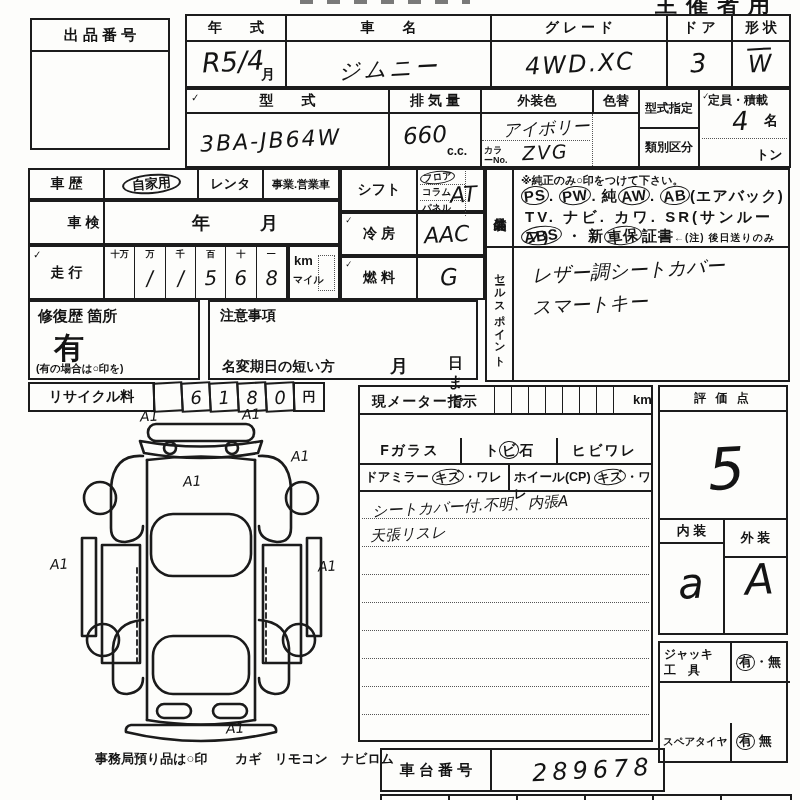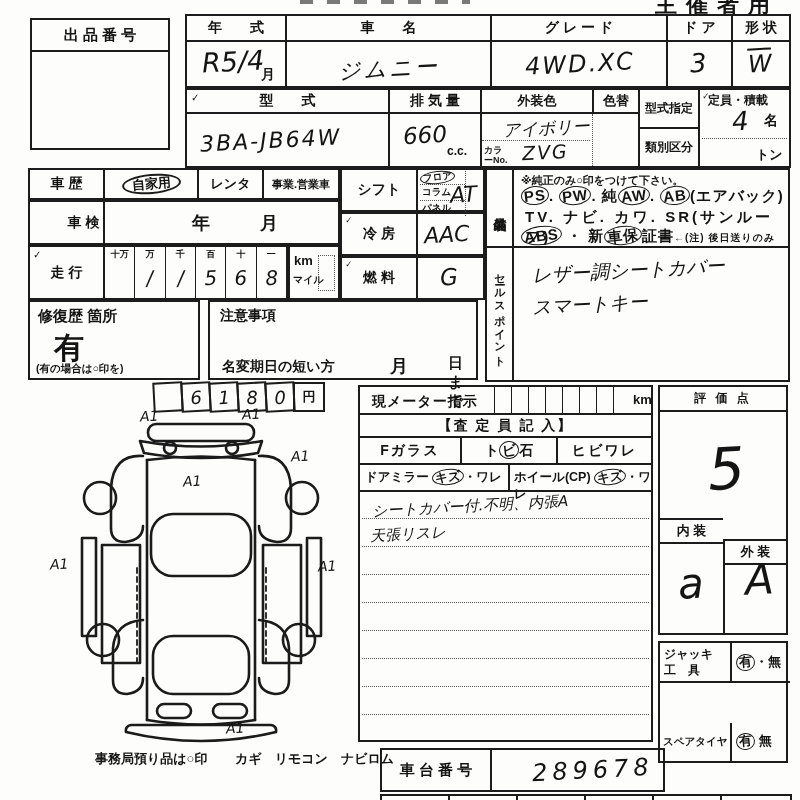--- a/index.html
+++ b/index.html
@@ -183,20 +183,21 @@
   </div>
 
   <div class="b" style="left:485px;top:246px;width:305px;height:136px;">
     <div class="abs cc" style="left:0;top:0;width:27px;height:132px;border-right:2px solid #1c1c1c;">
       <span class="vlabel" style="font-size:11px;letter-spacing:1px;">セールスポイント</span>
     </div>
     <div class="abs hw" style="left:45px;top:10px;font-size:19px;">レザー調シートカバー</div>
     <div class="abs hw" style="left:45px;top:44px;font-size:19px;">スマートキー</div>
   </div>
 
+  <div class="b lbl cc" style="left:28px;top:382px;width:127px;height:30px;font-size:14px;">リサイクル料</div>
   <div class="b hw cc" style="left:153px;top:382px;width:30px;height:30px;font-size:18px;"></div>
   <div class="b hw cc" style="left:181px;top:382px;width:30px;height:30px;font-size:18px;">6</div>
   <div class="b hw cc" style="left:209px;top:382px;width:30px;height:30px;font-size:18px;">1</div>
   <div class="b hw cc" style="left:237px;top:382px;width:30px;height:30px;font-size:18px;">8</div>
   <div class="b hw cc" style="left:265px;top:382px;width:30px;height:30px;font-size:18px;">0</div>
   <div class="b lbl cc" style="left:293px;top:382px;width:32px;height:30px;font-size:13px;">円</div>
 
   <svg class="abs" style="left:45px;top:418px;" width="315" height="330" viewBox="0 0 315 330" fill="none" stroke="#1b1b1b" stroke-width="2.6" stroke-linecap="round" stroke-linejoin="round">
 
     <rect x="103" y="6" width="106" height="17" rx="8"></rect>
@@ -255,21 +256,20 @@
       <div class="abs" style="left:151px;top:0;width:17px;height:26px;border-left:1.5px solid #1c1c1c;"></div>
       <div class="abs" style="left:168px;top:0;width:17px;height:26px;border-left:1.5px solid #1c1c1c;"></div>
       <div class="abs" style="left:185px;top:0;width:17px;height:26px;border-left:1.5px solid #1c1c1c;"></div>
       <div class="abs" style="left:202px;top:0;width:17px;height:26px;border-left:1.5px solid #1c1c1c;"></div>
       <div class="abs" style="left:219px;top:0;width:17px;height:26px;border-left:1.5px solid #1c1c1c;"></div>
       <div class="abs" style="left:236px;top:0;width:17px;height:26px;border-left:1.5px solid #1c1c1c;"></div>
       <div class="abs" style="left:253px;top:0;width:17px;height:26px;border-left:1.5px solid #1c1c1c;"></div>
       <span class="abs lbl" style="left:273px;top:5px;font-size:13px;">km</span>
     </div>
 
-    <div class="abs lbl cc" style="left:0;top:28px;width:291px;height:23px;border-bottom:2px solid #1c1c1c;font-size:14px;letter-spacing:2px;">【査 定 員 記 入】</div>
 
     <div class="abs" style="left:0;top:51px;width:291px;height:27px;border-bottom:2px solid #1c1c1c;">
       <div class="abs lbl cc" style="left:0;top:0;width:102px;height:25px;border-right:2px solid #1c1c1c;font-size:14px;letter-spacing:2px;">Fガラス</div>
       <div class="abs lbl cc" style="left:102px;top:0;width:96px;height:25px;border-right:2px solid #1c1c1c;font-size:14px;">
         <span>ト</span>
           <span class="circ-s">ビ</span>
           <span>石</span>
       </div>
       <div class="abs lbl cc" style="left:198px;top:0;width:93px;height:25px;font-size:14px;letter-spacing:2px;">ヒビワレ</div>
     </div>
@@ -293,21 +293,21 @@
     <div class="dotline" style="left:2px;top:243px;width:287px;"></div>
     <div class="dotline" style="left:2px;top:271px;width:287px;"></div>
     <div class="dotline" style="left:2px;top:299px;width:287px;"></div>
     <div class="dotline" style="left:2px;top:327px;width:287px;"></div>
   </div>
 
   <div class="b" style="left:658px;top:385px;width:130px;height:250px;">
     <div class="abs lbl cc" style="left:0;top:0;width:126px;height:25px;border-bottom:2px solid #1c1c1c;font-size:12px;letter-spacing:3px;">評 価 点</div>
     <div class="abs hw" style="left:48px;top:48px;font-size:58px;">5</div>
     <div class="abs lbl cc" style="left:0;top:131px;width:63px;height:26px;border-top:2px solid #1c1c1c;border-bottom:2px solid #1c1c1c;font-size:13px;text-align:center;">内 装</div>
-    <div class="abs lbl cc" style="left:63px;top:131px;width:63px;height:26px;border-top:2px solid #1c1c1c;border-bottom:2px solid #1c1c1c;border-left:2px solid #1c1c1c;font-size:13px;margin-top:21px;">外 装</div>
+    <div class="abs lbl cc" style="left:63px;top:131px;width:63px;height:40px;border-top:2px solid #1c1c1c;border-bottom:2px solid #1c1c1c;border-left:2px solid #1c1c1c;font-size:13px;">外 装</div>
     <div class="abs" style="left:63px;top:157px;height:89px;border-left:2px solid #1c1c1c;"></div>
     <div class="abs hw" style="left:18px;top:172px;font-size:42px;">a</div>
     <div class="abs hw" style="left:85px;top:168px;font-size:42px;">A</div>
   </div>
 
   <div class="b" style="left:658px;top:641px;width:130px;height:122px;">
     <div class="abs" style="left:0;top:0;width:130px;height:40px;border-bottom:2px solid #1c1c1c;">
       <div class="abs lbl" style="left:4px;top:4px;width:64px;font-size:12px;line-height:1.3;border-right:0;">
         <div>ジャッキ</div>
           <div>工　具</div>

